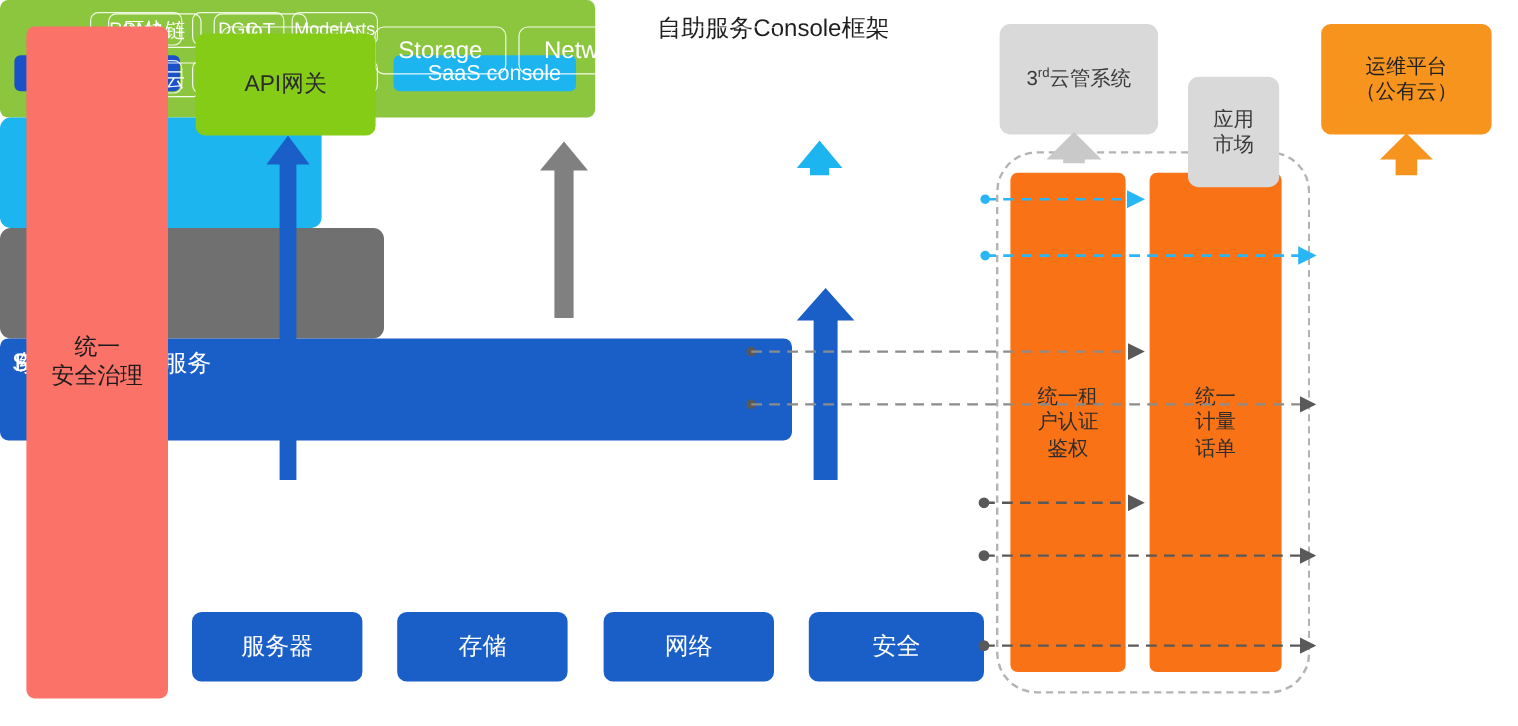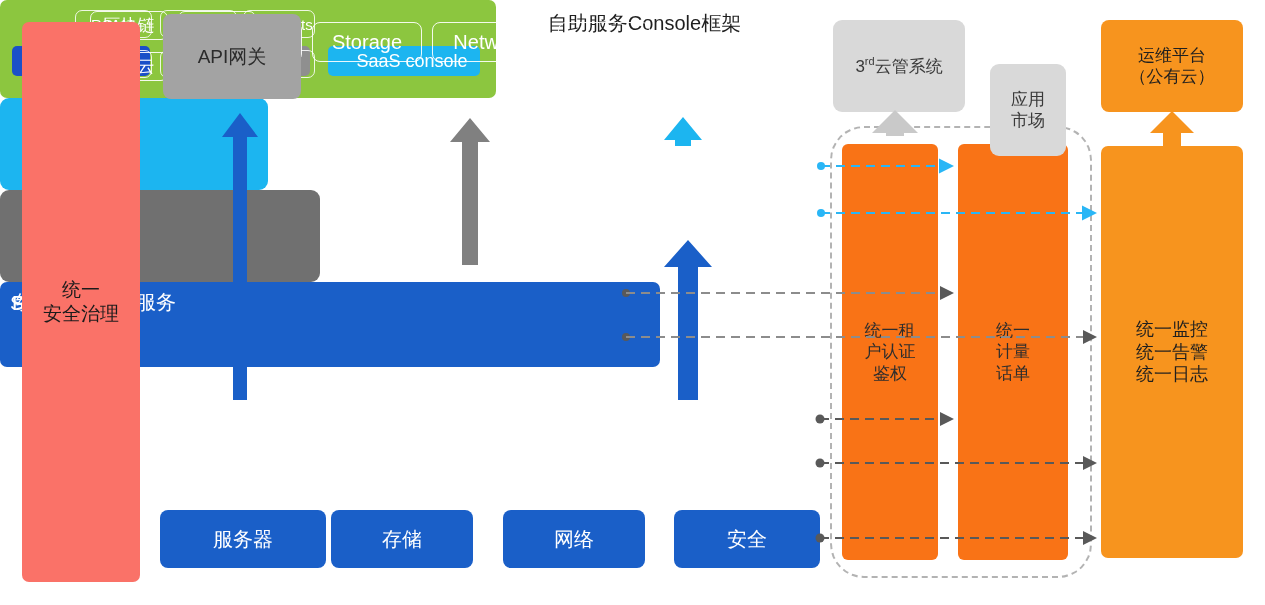--- a/index.html
+++ b/index.html
@@ -28,22 +28,22 @@
   .panel-red{
     left:22px; top:22px; width:118px; height:560px;
     background:#fa7268;
     border-radius:7px;
     color:#1b1b1b;
     font-size:19px;
     z-index:3;
   }
   
   .panel-apigw{
-    left:163px; top:14px; width:138px; height:85px;
-    background:#a3a3a3;
+    left:163px; top:28px; width:150px; height:85px;
+    background:#84cc16;
     border-radius:8px;
     color:#2b2b2b;
     font-size:19px;
     z-index:3;
   }
   
   .panel-console{
     left:322px; top:20px; width:496px; height:98px;
     background:#8cc63f;
     border-radius:7px;
@@ -179,21 +179,21 @@
 
   
   .panel-hw{
     top:510px; height:58px;
     background:#1a5fc8;
     border-radius:8px;
     color:#ffffff;
     font-size:20px;
     z-index:3;
   }
-  .hw-1{ left:160px; width:166px; }
+  .hw-1{ left:160px; width:142px; }
   .hw-2{ left:331px; width:142px; }
   .hw-3{ left:503px; width:142px; }
   .hw-4{ left:674px; width:146px; }
 
   
   .dashed-container{
     position:absolute;
     left:830px; top:126px; width:262px; height:452px;
     border:2.5px dashed #b3b3b3;
     border-radius:34px;
@@ -318,25 +318,20 @@
   <div class="box panel-gray-top panel-market">
     <span>应用
 市场</span>
   </div>
 
   <div class="box panel-ops-head">
     <span>运维平台
 （公有云）</span>
   </div>
 
-  <div class="box panel-ops-body">
-    <span>统一监控
-统一告警
-统一日志</span>
-  </div>
 
   <div class="panel-saas">
     <div class="saas-label">SaaS</div>
     <div class="saas-chip sc-1">区块链</div>
     <div class="saas-chip sc-2">IoT</div>
     <div class="saas-chip sc-3">视频云</div>
     <div class="saas-chip sc-4">桌面云</div>
   </div>
 
   <div class="panel-paas">

